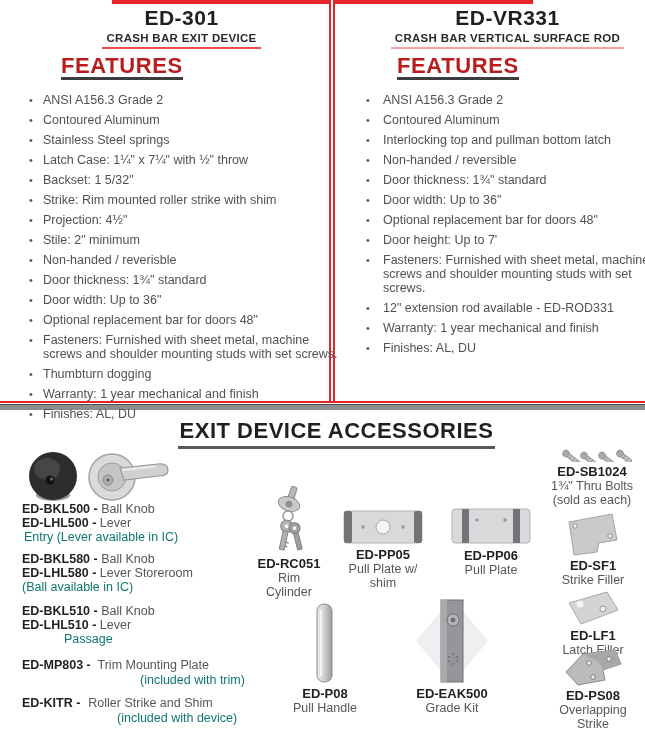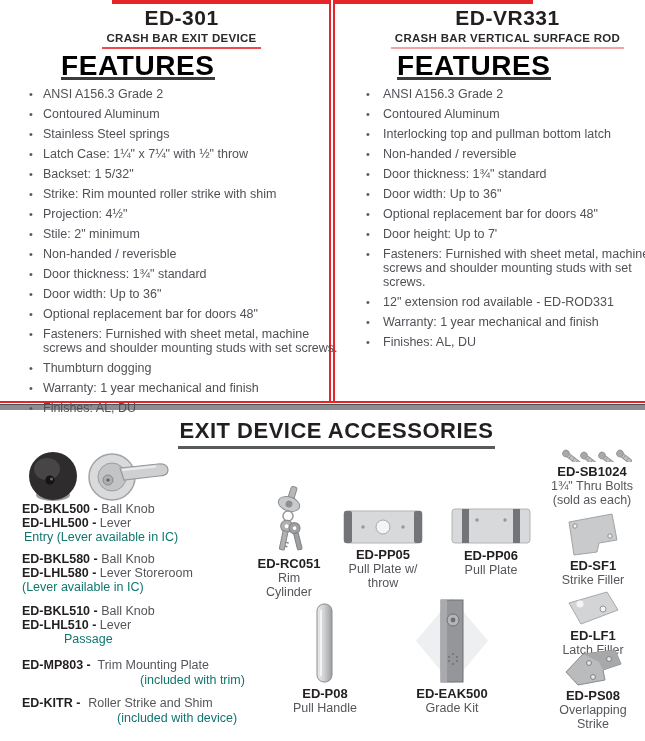--- a/index.html
+++ b/index.html
@@ -14,21 +14,21 @@
 
   
   .col{position:absolute;top:0;padding-left:17px;}
   .col-left{left:0;width:329px;}
   .col-right{left:336px;width:309px;}
   .prod-title{margin:7px 0 0;text-align:center;font-size:21px;line-height:22px;font-weight:bold;color:#231f20;letter-spacing:.5px;}
   .sub-wrap{text-align:center;line-height:13px;margin-top:1px;}
   .prod-sub{display:inline-block;font-size:11.5px;font-weight:bold;color:#2d292a;letter-spacing:.3px;padding:0 4px 2px;}
   .col-left .prod-sub{border-bottom:2px solid #ee4a4e;}
   .col-right .prod-sub{border-bottom:2px solid #f5a3a4;}
-  .features-h{display:inline-block;margin:7px 0 3px 44px;font-size:28px;line-height:20px;font-weight:bold;color:#000000;letter-spacing:.6px;border-bottom:3px solid #3c3c3e;padding-bottom:1px;}
+  .features-h{display:inline-block;margin:7px 0 9px 44px;font-size:22px;line-height:20px;font-weight:bold;color:#b91c1c;letter-spacing:.6px;border-bottom:3px solid #3c3c3e;padding-bottom:1px;}
   ul.features{list-style:none;margin:4px 0 0;padding:0;}
   ul.features li{display:flex;margin:0 0 6px;font-size:12.5px;line-height:14px;color:#4f5156;}
   .col-left ul.features{padding-left:2px;}
   .col-left ul.features li{width:327px;}
   .col-right ul.features li{width:300px;}
   .blt{flex:none;width:24px;text-align:center;color:#55565a;font-size:11px;line-height:14px;}
   .col-right .blt{width:30px;}
   .ftx{flex:1;}
 
   
@@ -218,21 +218,21 @@
 
   <div class="trim-block">
     <div class="trim-group">
       <div><span class="tcode">ED-BKL500 -</span> <span class="tdesc">Ball Knob</span></div>
       <div><span class="tcode">ED-LHL500 -</span> <span class="tdesc">Lever</span></div>
       <div class="tplain ind2">Entry (Lever available in IC)</div>
     </div>
     <div class="trim-group gap-g1">
       <div><span class="tcode">ED-BKL580 -</span> <span class="tdesc">Ball Knob</span></div>
       <div><span class="tcode">ED-LHL580 -</span> <span class="tdesc">Lever Storeroom</span></div>
-      <div class="tplain">(Lever available in IC)</div>
+      <div class="tplain">(Ball available in IC)</div>
     </div>
     <div class="trim-group gap-g3">
       <div><span class="tcode">ED-BKL510 -</span> <span class="tdesc">Ball Knob</span></div>
       <div><span class="tcode">ED-LHL510 -</span> <span class="tdesc">Lever</span></div>
       <div class="tplain ind-passage">Passage</div>
     </div>
     <div class="trim-group gap-mp">
       <div><span class="tcode">ED-MP803 -</span>&nbsp; <span class="tdesc">Trim Mounting Plate</span></div>
       <div class="tplain ind-trim-note mp-line2">(included with trim)</div>
     </div>
@@ -301,21 +301,21 @@
     <svg class="img" width="88" height="36" viewBox="0 0 88 36">
       <rect x="5" y="2" width="78" height="32" rx="3" fill="#d8d9db" stroke="#b2b3b5"></rect>
       <rect x="5" y="2" width="8" height="32" rx="2" fill="#737477"></rect>
       <rect x="75" y="2" width="8" height="32" rx="2" fill="#737477"></rect>
       <circle cx="44" cy="18" r="7" fill="#f5f5f6" stroke="#a7a8aa"></circle>
       <circle cx="24" cy="18" r="1.7" fill="#96979a"></circle>
       <circle cx="64" cy="18" r="1.7" fill="#96979a"></circle>
     </svg>
     <div class="cid">ED-PP05</div>
     <div class="ccap">Pull Plate w/</div>
-    <div class="ccap">throw</div>
+    <div class="ccap">shim</div>
   </div>
 
   <div class="card" style="left:446px;top:506px;width:90px;">
     <svg class="img" width="88" height="40" viewBox="0 0 88 40">
       <rect x="5" y="3" width="78" height="34" rx="3" fill="#d8d9db" stroke="#b2b3b5"></rect>
       <rect x="15" y="3" width="7" height="34" fill="#737477"></rect>
       <rect x="66" y="3" width="7" height="34" fill="#737477"></rect>
       <circle cx="30" cy="14" r="1.7" fill="#96979a"></circle>
       <circle cx="58" cy="14" r="1.7" fill="#96979a"></circle>
     </svg>

